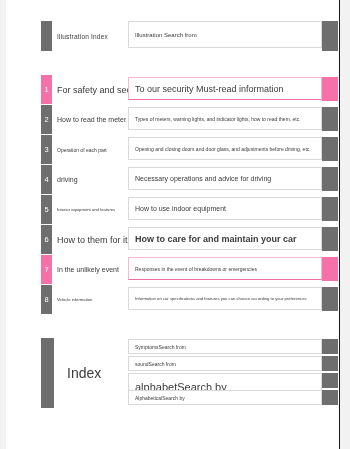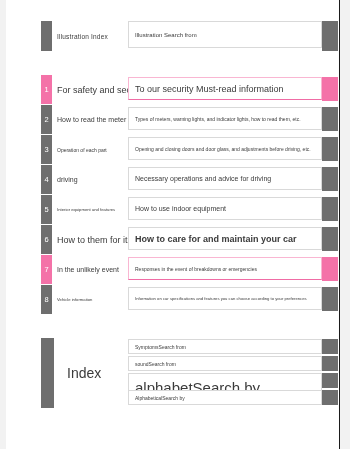--- a/index.html
+++ b/index.html
@@ -158,18 +158,18 @@
       <div class="endcap" style="top: 287px; height: 24px;"></div>
     </div>
 
   <div id="idx-tab"></div>
   <div id="idx-label">Index</div>
   <div id="index-rows">
       <div class="idx-card" style="top: 339px; height: 15px; font-size: 5px;">SymptomsSearch from</div>
       <div class="idx-cap" style="top: 339px; height: 15px;"></div>
       <div class="idx-card" style="top: 356px; height: 15px; font-size: 5px;">soundSearch from</div>
       <div class="idx-cap" style="top: 356px; height: 15px;"></div>
-      <div class="idx-card" style="top: 373px; height: 28px; font-size: 15px;">alphabetSearch by</div>
+      <div class="idx-card" style="top: 373px; height: 28px; font-size: 11px;">alphabetSearch by</div>
       <div class="idx-cap" style="top: 373px; height: 15px;"></div>
       <div class="idx-card" style="top: 390px; height: 15px; font-size: 5px;">AlphabeticalSearch by</div>
       <div class="idx-cap" style="top: 390px; height: 15px;"></div>
     </div>
 </div>
 
 </body></html>

